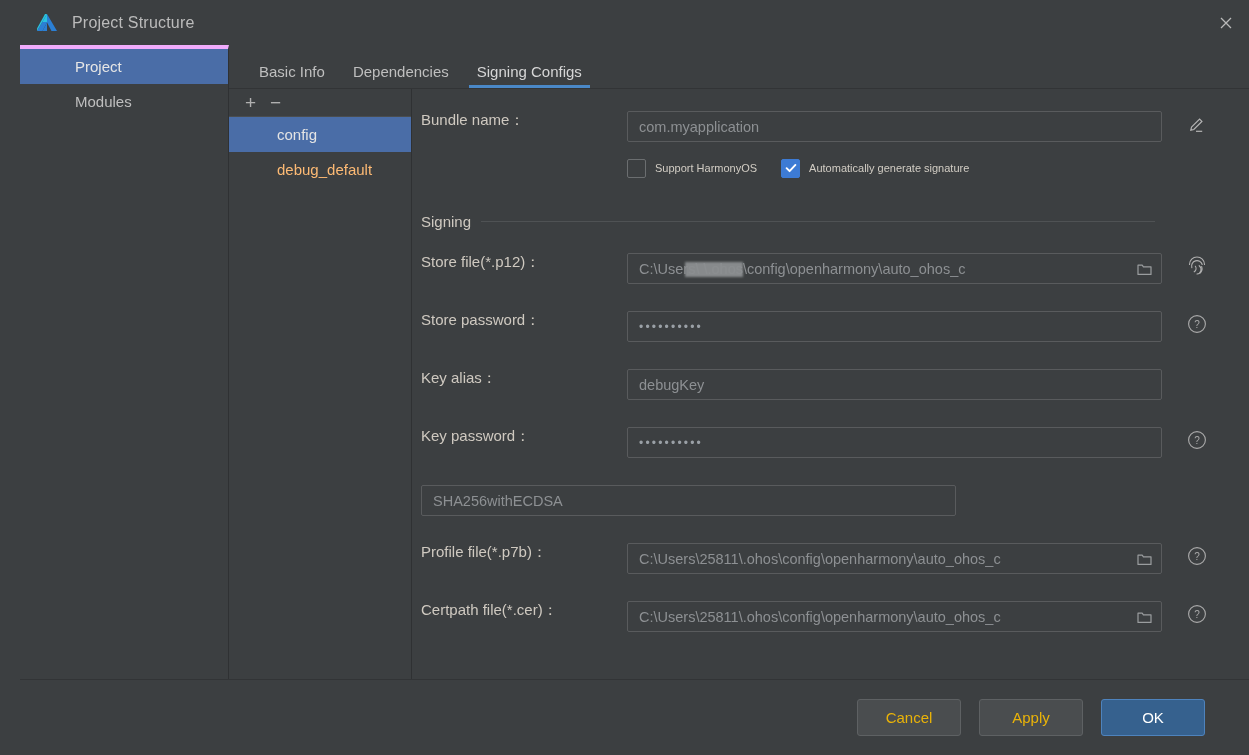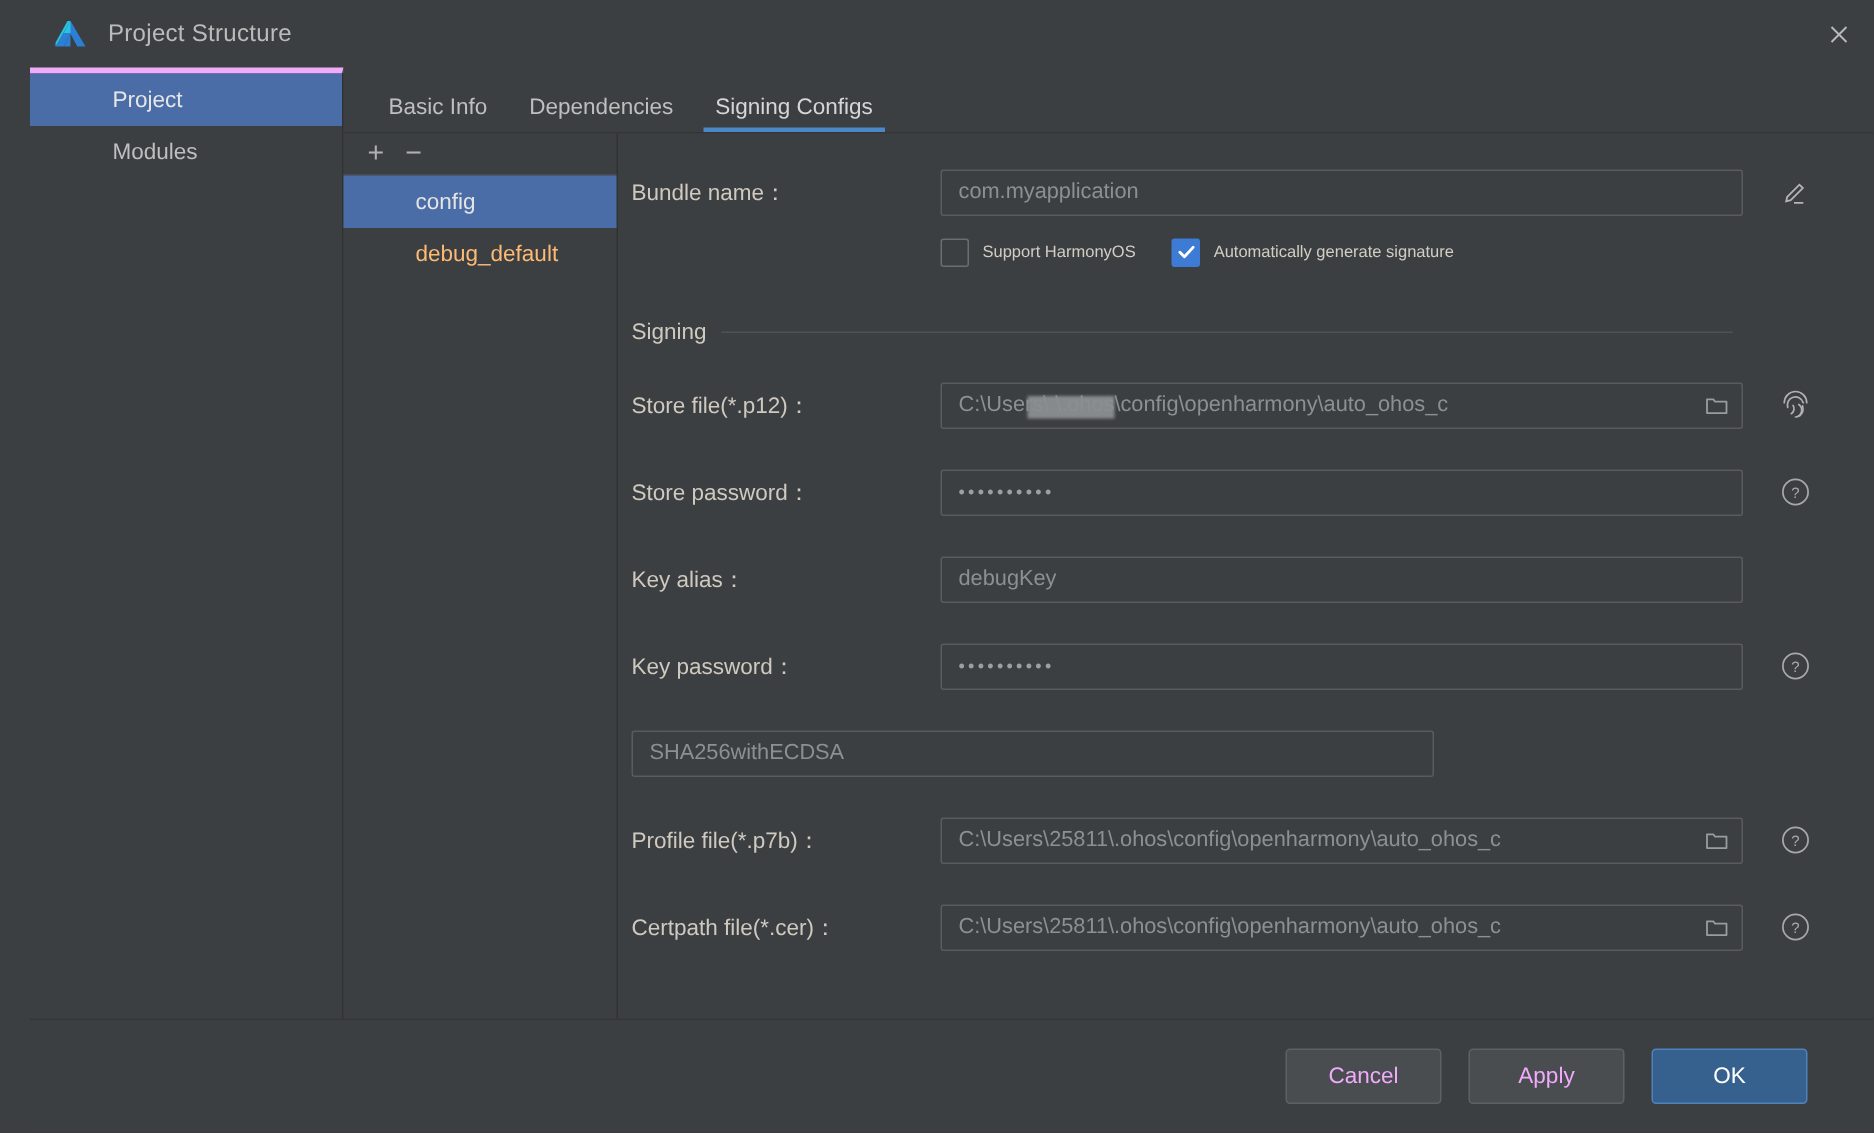--- a/index.html
+++ b/index.html
@@ -141,21 +141,21 @@
   .formpane {
     flex: 1 1 auto;
     background: #3c3f41;
     position: relative;
     overflow: hidden;
     height: 590px;
     padding: 22px 0 0 0;
   }
   .row {
     display: flex;
-    align-items: center;
+    align-items: flex-start;
     padding-left: 9px;
     height: 34px;
     margin-bottom: 24px;
   }
   .row.tight { margin-bottom: 10px; }
   .lbl {
     width: 206px;
     flex: 0 0 206px;
     color: #cfc9c0;
     font-size: 15px;
@@ -260,21 +260,21 @@
     border-top: 1px solid #323436;
     display: flex; align-items: center; justify-content: flex-end;
     padding-right: 44px;
     gap: 18px;
   }
   .btn {
     min-width: 104px; height: 37px;
     border-radius: 3px;
     border: 1px solid #5e6163;
     background: #4a4d4f;
-    color: #f0abfc;
+    color: #eab308;
     font-size: 15px;
     display: flex; align-items: center; justify-content: center;
     cursor: pointer;
   }
   .btn.primary {
     background: #36618e;
     border-color: #4e83bd;
     color: #ffffff;
   }
 </style>

